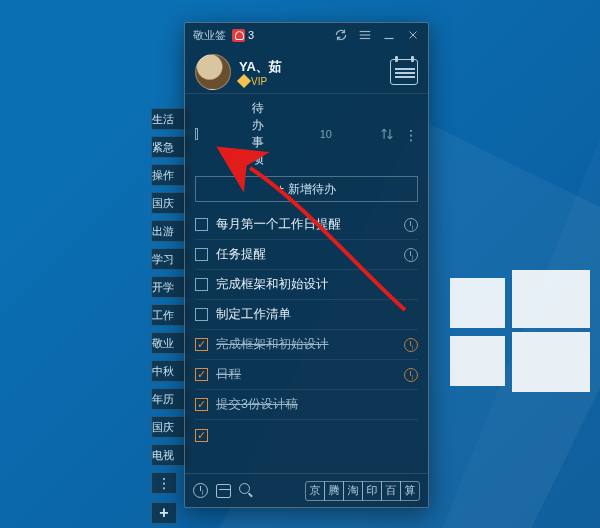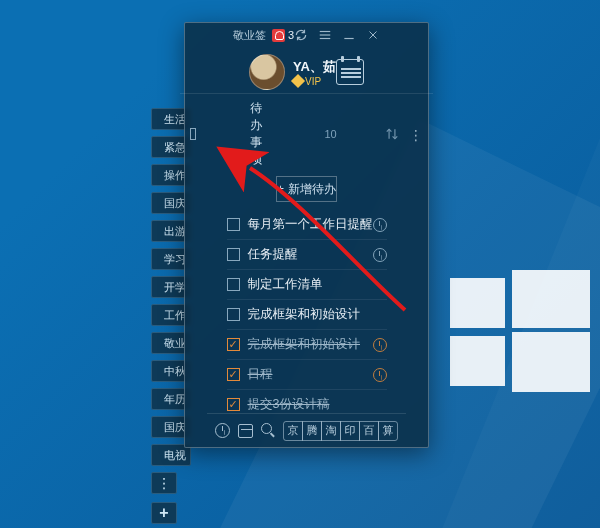--- a/index.html
+++ b/index.html
@@ -21,34 +21,34 @@
     position:absolute; left:450px; top:270px; width:140px; height:140px;
   }
   .winlogo div{position:absolute;width:60px;height:55px;background:#ffffff;opacity:.9;}
   .winlogo .a{left:0;top:8px;height:50px;width:55px;}
   .winlogo .b{left:62px;top:0;width:78px;height:58px;}
   .winlogo .c{left:0;top:66px;width:55px;height:50px;}
   .winlogo .d{left:62px;top:62px;width:78px;height:60px;}
 
   
   .side-tags { position:absolute; left:151px; top:108px; display:flex; flex-direction:column; gap:6px; }
-  .side-tag { width:40px; height:22px; background:#0e3a58; border:1px solid #2a5c7e; color:#cfe7f5; font-size:11px; display:flex; align-items:center; justify-content:flex-start; padding-left:12px; border-radius:2px; overflow:hidden; white-space:nowrap;}
+  .side-tag { width:40px; height:22px; background:#0e3a58; border:1px solid #2a5c7e; color:#cfe7f5; font-size:11px; display:flex; align-items:center; justify-content:flex-start; padding-left:0; border-radius:2px; overflow:hidden; white-space:nowrap;}
   .side-more, .side-add { width:26px; height:22px; background:#0e3a58; border:1px solid #2a5c7e; color:#cfe7f5; display:flex;align-items:center;justify-content:center; border-radius:2px; margin-left:0;}
   .side-add { font-size:16px; font-weight:bold; margin-top:2px;}
 
   
   .app {
-    position:absolute; left:184px; top:22px; width:245px; height:426px;
+    position:absolute; left:184px; top:22px; width:245px; height:486px;
     background: rgba(10, 45, 70, 0.86);
     border:1px solid rgba(255,255,255,0.28);
     backdrop-filter: blur(2px);
     box-shadow: 0 6px 24px rgba(0,0,0,.45);
     color:#dfeaf2;
     border-radius:2px;
-    display:flex; flex-direction:column;align-items:center;
+    display:flex; flex-direction:column;
   }
   .titlebar { height:24px; display:flex; align-items:center; padding:0 8px; font-size:11px; color:#b8cedd; }
   .titlebar .left { display:flex; align-items:center; gap:6px; }
   .titlebar .spacer{flex:1;}
   .titlebar .right { display:flex; align-items:center; gap:10px; }
   .tb-icon { width:14px; height:14px; display:inline-flex; align-items:center; justify-content:center; opacity:.85;}
   .notif-badge { display:inline-flex; align-items:center; gap:3px; }
   .notif-badge .bell { width:13px;height:13px;background:#e33b3b;border-radius:2px; position:relative;}
   .notif-badge .bell:after{content:"";position:absolute;left:3px;top:2px;width:7px;height:7px;border:1.5px solid #fff;border-radius:50% 50% 2px 2px;}
   .notif-badge span{color:#e6eef5;}
@@ -219,25 +219,25 @@
           <span class="txt">每月第一个工作日提醒</span>
           <span class="clock"></span>
         </div>
         <div class="item">
           <span class="chk"></span>
           <span class="txt">任务提醒</span>
           <span class="clock"></span>
         </div>
         <div class="item">
           <span class="chk"></span>
+          <span class="txt">完成框架和初始设计</span>
+        </div>
+        <div class="item">
+          <span class="chk"></span>
           <span class="txt">制定工作清单</span>
-        </div>
-        <div class="item">
-          <span class="chk"></span>
-          <span class="txt">完成框架和初始设计</span>
         </div>
         <div class="item done">
           <span class="chk">✓</span>
           <span class="txt">完成框架和初始设计</span>
           <span class="clock"></span>
         </div>
         <div class="item done">
           <span class="chk">✓</span>
           <span class="txt">日程</span>
           <span class="clock"></span>

